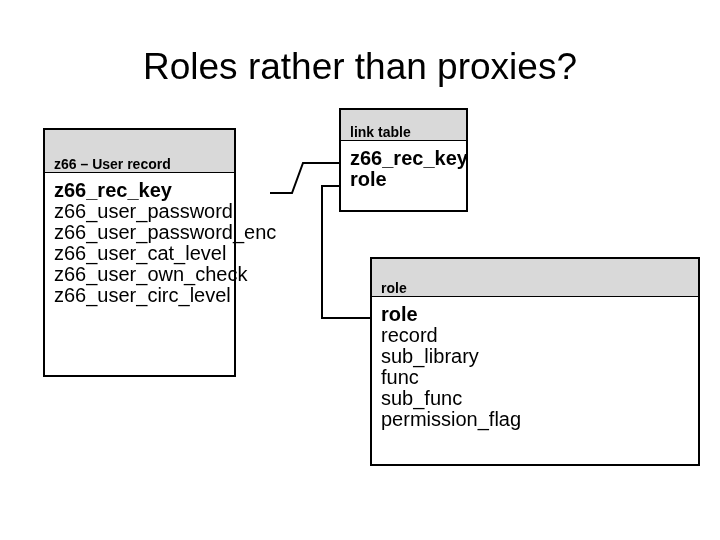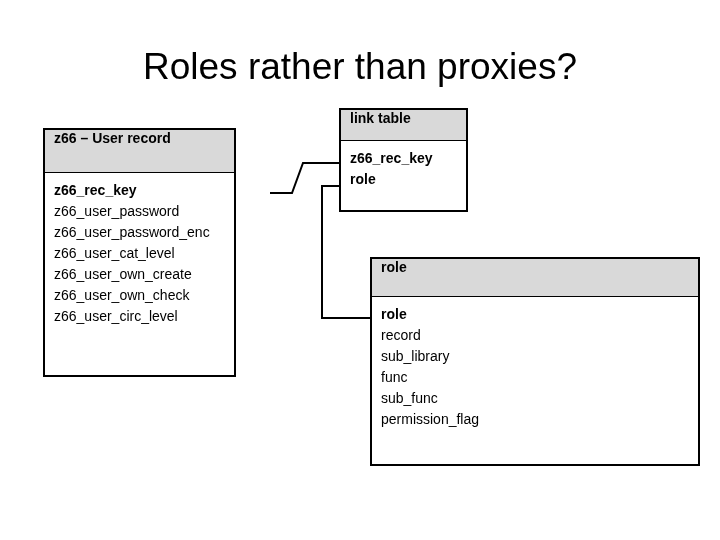--- a/index.html
+++ b/index.html
@@ -38,34 +38,34 @@
     position: absolute;
     box-sizing: border-box;
     border: 2px solid #000000;
     background: #ffffff;
   }
   .entity-header {
     box-sizing: border-box;
     background: #d9d9d9;
     border-bottom: 1px solid #000000;
     display: flex;
-    align-items: flex-start;
+    align-items: flex-end;
     padding: 0 9px;
     font-weight: bold;
     font-size: 14px;
     line-height: 16px;
     color: #000000;
   }
   .entity-body {
     box-sizing: border-box;
     background: #ffffff;
     padding: 7px 9px 0 9px;
   }
   .field {
-    font-size: 14px;
+    font-size: 20px;
     line-height: 21px;
     font-weight: 400;
     color: #000000;
     white-space: nowrap;
   }
   .field.pk {
     font-weight: bold;
   }
 
   
@@ -109,21 +109,20 @@
 
   <div class="entity" id="entity-user">
     <div class="entity-header">
       <span>z66 – User record</span>
     </div>
     <div class="entity-body">
       <div class="field pk">z66_rec_key</div>
       <div class="field">z66_user_password</div>
       <div class="field">z66_user_password_enc</div>
       <div class="field">z66_user_cat_level</div>
-      <div class="field">z66_user_own_create</div>
       <div class="field">z66_user_own_check</div>
       <div class="field">z66_user_circ_level</div>
     </div>
   </div>
 
   <div class="entity" id="entity-link">
     <div class="entity-header">
       <span>link table</span>
     </div>
     <div class="entity-body">

